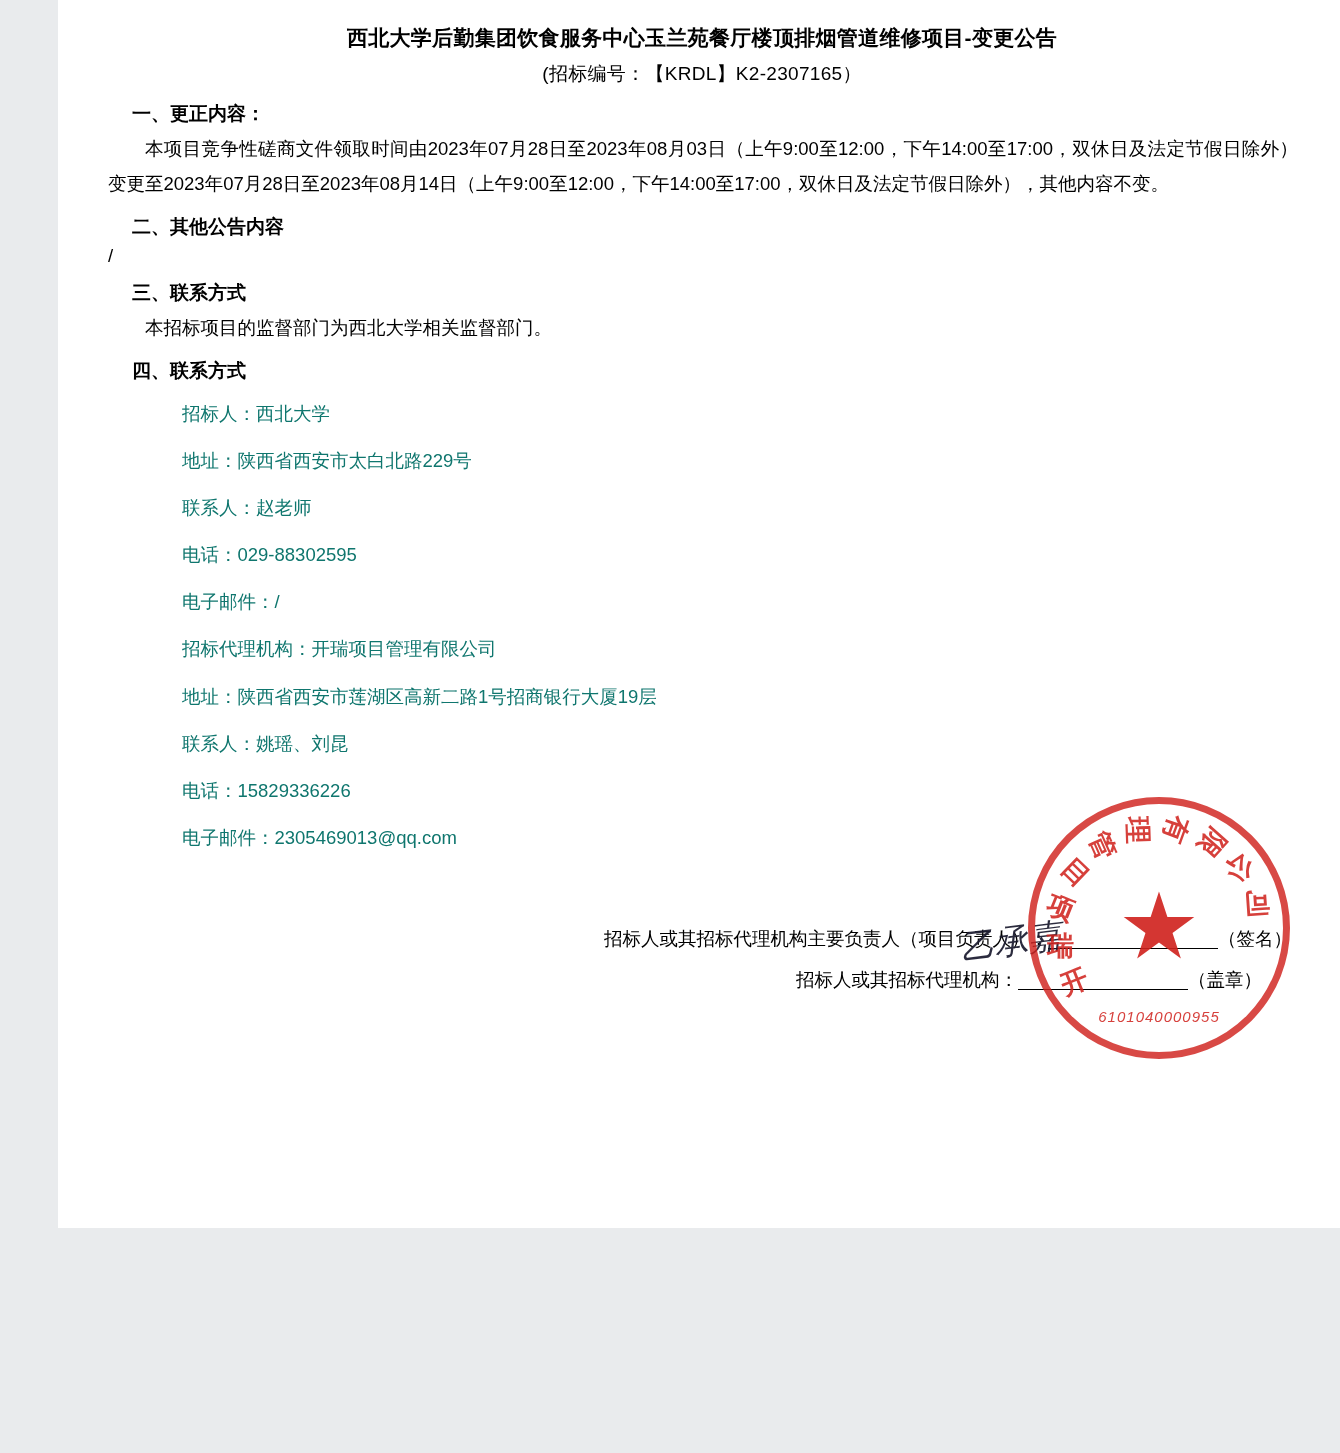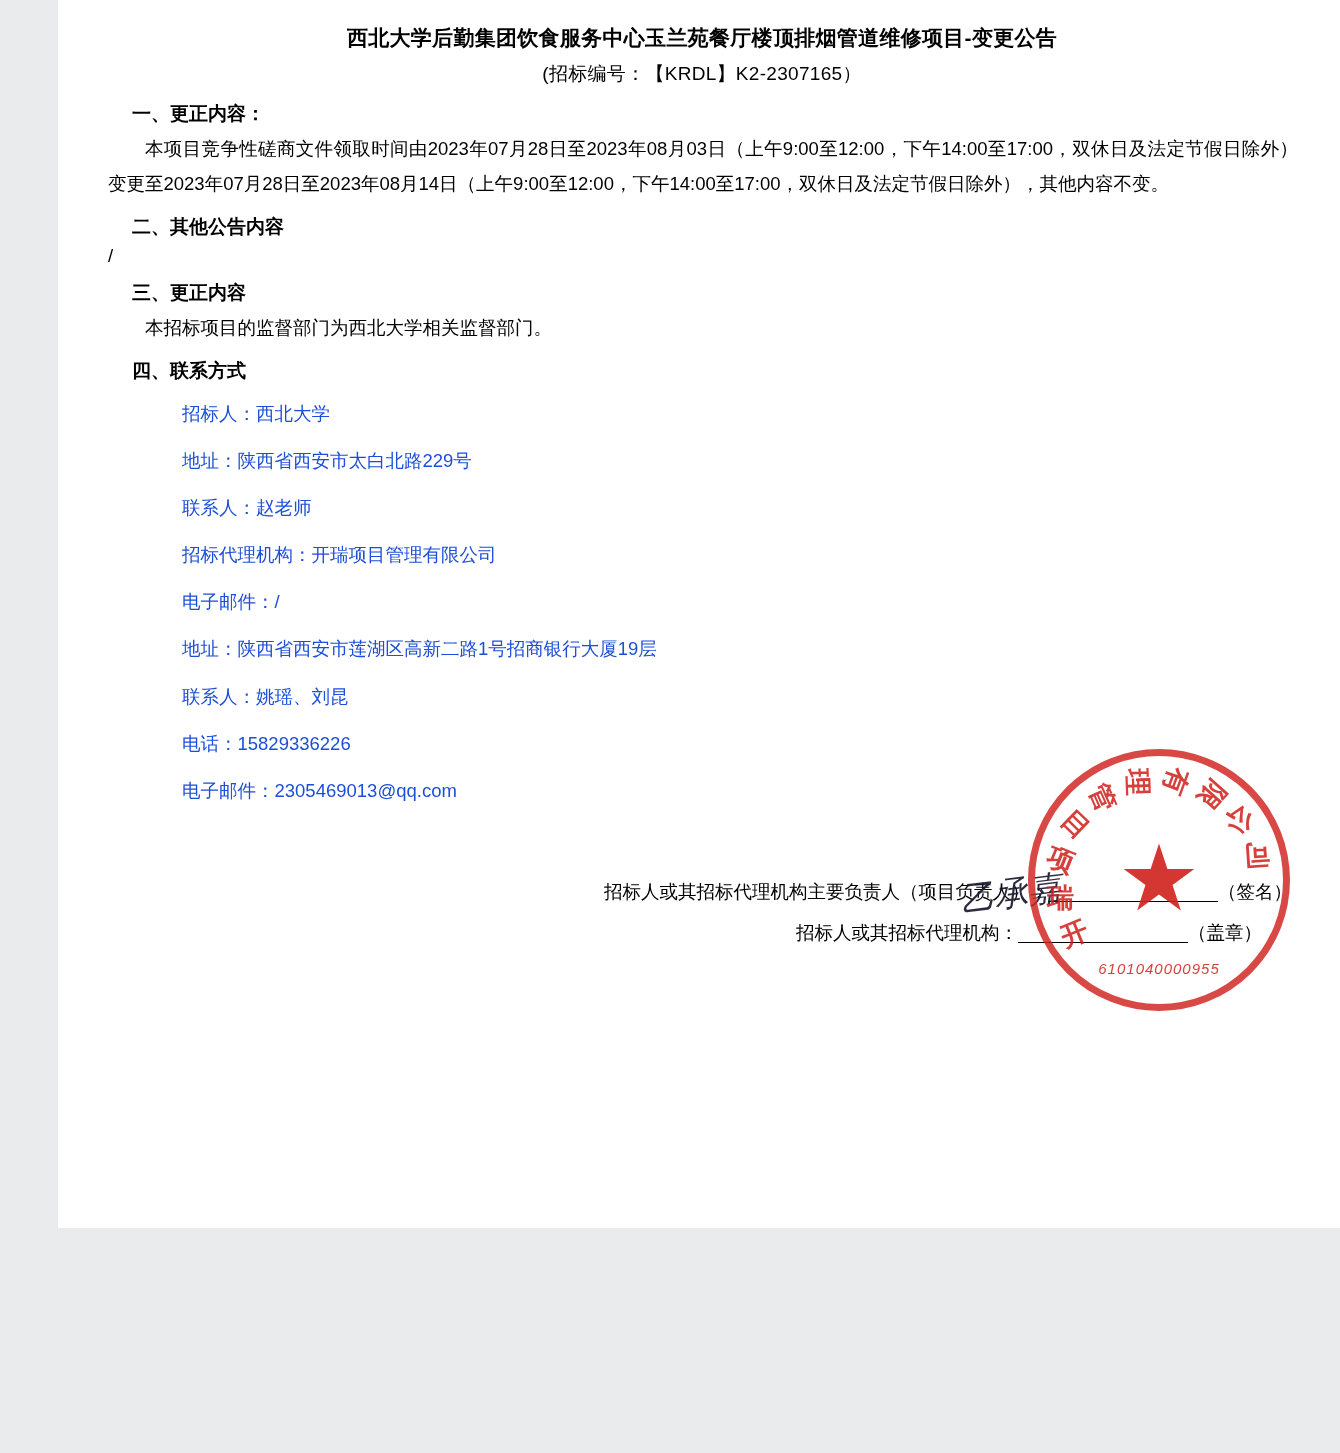--- a/index.html
+++ b/index.html
@@ -63,21 +63,21 @@
     font-size: 18.5px;
     color: #000;
     line-height: 1.3;
     padding-left: 4px;
   }
   .contact-list {
     margin-top: 6px;
   }
   .contact-line {
     font-size: 18.5px;
-    color: #1d4ed8;
+    color: #0f766e;
     line-height: 2.55;
     padding-left: 78px;
   }
   .sign-block {
     margin-top: 58px;
     position: relative;
   }
   .sign-line {
     font-size: 18.5px;
     color: #000;
@@ -168,31 +168,32 @@
 
     <div class="title">西北大学后勤集团饮食服务中心玉兰苑餐厅楼顶排烟管道维修项目-变更公告</div>
     <div class="subtitle">(招标编号：【KRDL】K2-2307165）</div>
 
     <div class="section-head">一、更正内容：</div>
     <div class="para">本项目竞争性磋商文件领取时间由2023年07月28日至2023年08月03日（上午9:00至12:00，下午14:00至17:00，双休日及法定节假日除外）变更至2023年07月28日至2023年08月14日（上午9:00至12:00，下午14:00至17:00，双休日及法定节假日除外），其他内容不变。</div>
 
     <div class="section-head">二、其他公告内容</div>
     <div class="slash">/</div>
 
-    <div class="section-head">三、更正内容</div>
+    <div class="section-head">三、联系方式</div>
     <div class="para">本招标项目的监督部门为西北大学相关监督部门。</div>
 
     <div class="section-head">四、联系方式</div>
 
     <div class="contact-list">
       <div class="contact-line">招标人：西北大学</div>
       <div class="contact-line">地址：陕西省西安市太白北路229号</div>
       <div class="contact-line">联系人：赵老师</div>
+      <div class="contact-line">电话：029-88302595</div>
+      <div class="contact-line">电子邮件：/</div>
       <div class="contact-line">招标代理机构：开瑞项目管理有限公司</div>
-      <div class="contact-line">电子邮件：/</div>
       <div class="contact-line">地址：陕西省西安市莲湖区高新二路1号招商银行大厦19层</div>
       <div class="contact-line">联系人：姚瑶、刘昆</div>
       <div class="contact-line">电话：15829336226</div>
       <div class="contact-line">电子邮件：2305469013@qq.com</div>
     </div>
 
     <div class="sign-block">
       <div class="sign-line">
         <span>招标人或其招标代理机构主要负责人（项目负责人）：</span><span class="blank"></span><span>（签名）</span>
       </div>

